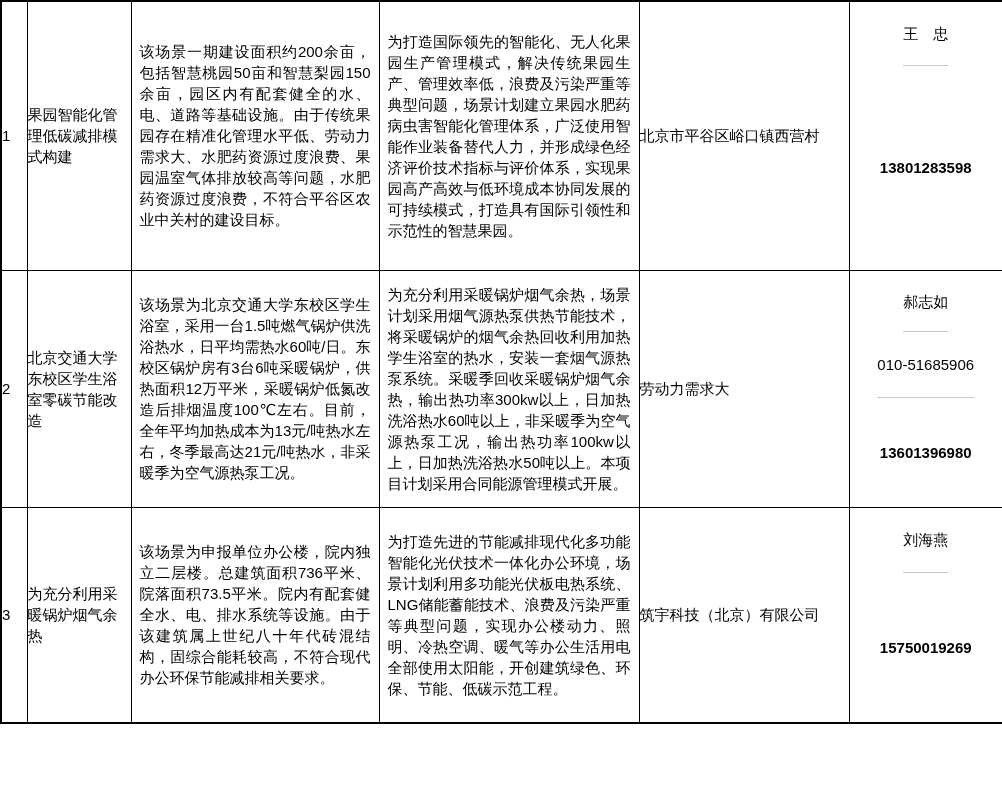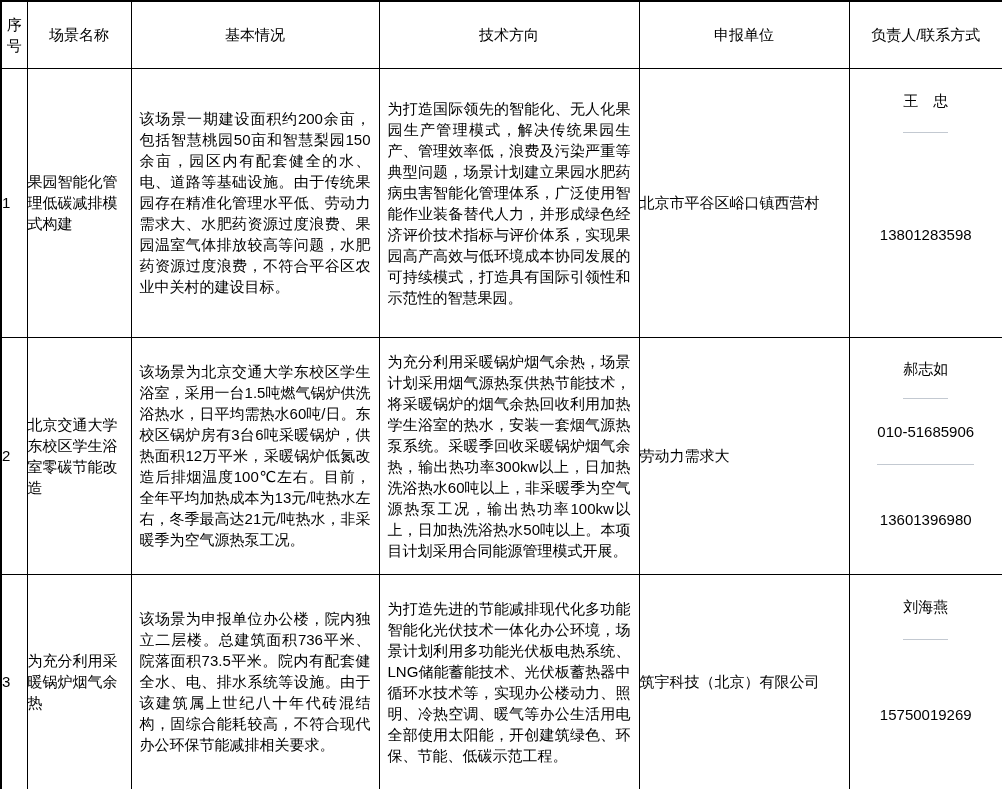--- a/index.html
+++ b/index.html
@@ -20,44 +20,36 @@
   tr.r3 { height:216px; }
   .txt { padding:4px 8px; text-align:justify; }
   .ctr { text-align:left; padding:4px 6px; }
   td.contact-cell { padding:0; }
   .stack { display:flex; flex-direction:column; width:100%;align-items:center; }
   .sub {
     display:flex; align-items:center; justify-content:center;
     border-bottom:1px solid #c3c9d1; box-sizing:border-box;
     font-size:15px;
   }
-  .sub:last-child { border-bottom:none; }
+  .sub:last-child { border-bottom:none;font-weight:bold; }
 </style>
 </head>
 <body>
 
 <div class="sheet">
   <table class="main">
     <colgroup>
       <col style="width:26px">
         <col style="width:104px">
         <col style="width:248px">
       <col style="width:260px">
         <col style="width:210px">
         <col style="width:154px">
     </colgroup>
     <tbody>
-        <tr class="hdr">
-      <th>序号</th>
-      <th>场景名称</th>
-      <th>基本情况</th>
-      <th>技术方向</th>
-      <th>申报单位</th>
-      <th>负责人/联系方式</th>
-    </tr>
 
     <tr class="r1">
       <td class="ctr">1</td>
       <td class="ctr">果园智能化管理低碳减排模式构建</td>
       <td>
             <div class="txt">该场景一期建设面积约200余亩，包括智慧桃园50亩和智慧梨园150余亩，园区内有配套健全的水、电、道路等基础设施。由于传统果园存在精准化管理水平低、劳动力需求大、水肥药资源过度浪费、果园温室气体排放较高等问题，水肥药资源过度浪费，不符合平谷区农业中关村的建设目标。</div>
           </td>
       <td>
             <div class="txt">为打造国际领先的智能化、无人化果园生产管理模式，解决传统果园生产、管理效率低，浪费及污染严重等典型问题，场景计划建立果园水肥药病虫害智能化管理体系，广泛使用智能作业装备替代人力，并形成绿色经济评价技术指标与评价体系，实现果园高产高效与低环境成本协同发展的可持续模式，打造具有国际引领性和示范性的智慧果园。</div>
           </td>
@@ -89,21 +81,21 @@
       </td>
     </tr>
 
     <tr class="r3">
       <td class="ctr">3</td>
       <td class="ctr">为充分利用采暖锅炉烟气余热</td>
       <td>
             <div class="txt">该场景为申报单位办公楼，院内独立二层楼。总建筑面积736平米、院落面积73.5平米。院内有配套健全水、电、排水系统等设施。由于该建筑属上世纪八十年代砖混结构，固综合能耗较高，不符合现代办公环保节能减排相关要求。</div>
           </td>
       <td>
-            <div class="txt">为打造先进的节能减排现代化多功能智能化光伏技术一体化办公环境，场景计划利用多功能光伏板电热系统、LNG储能蓄能技术、光伏板蓄热器中循环水技术等，实现办公楼动力、照明、冷热空调、暖气等办公生活用电全部使用太阳能，开创建筑绿色、环保、节能、低碳示范工程。</div>
+            <div class="txt">为打造先进的节能减排现代化多功能智能化光伏技术一体化办公环境，场景计划利用多功能光伏板电热系统、LNG储能蓄能技术、浪费及污染严重等典型问题，实现办公楼动力、照明、冷热空调、暖气等办公生活用电全部使用太阳能，开创建筑绿色、环保、节能、低碳示范工程。</div>
           </td>
       <td class="ctr">筑宇科技（北京）有限公司</td>
       <td class="contact-cell">
         <div class="stack" style="height:214px">
           <div class="sub" style="height:65px">刘海燕</div>
           <div class="sub" style="flex:1">15750019269</div>
         </div>
       </td>
     </tr>
   </tbody>

